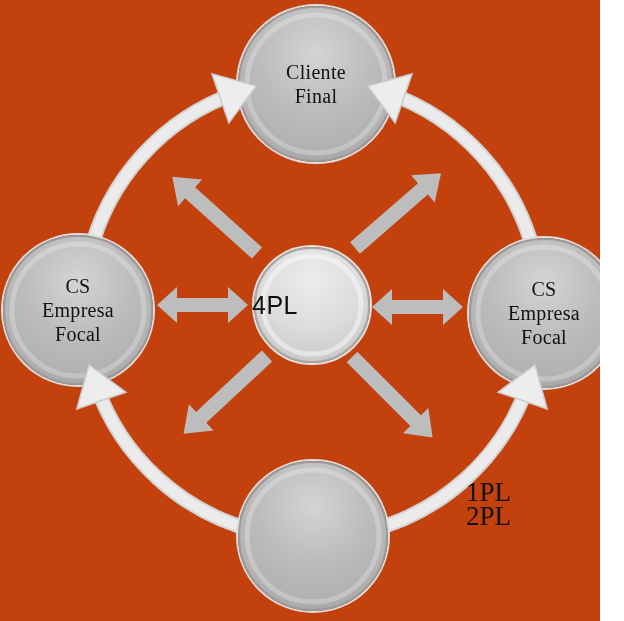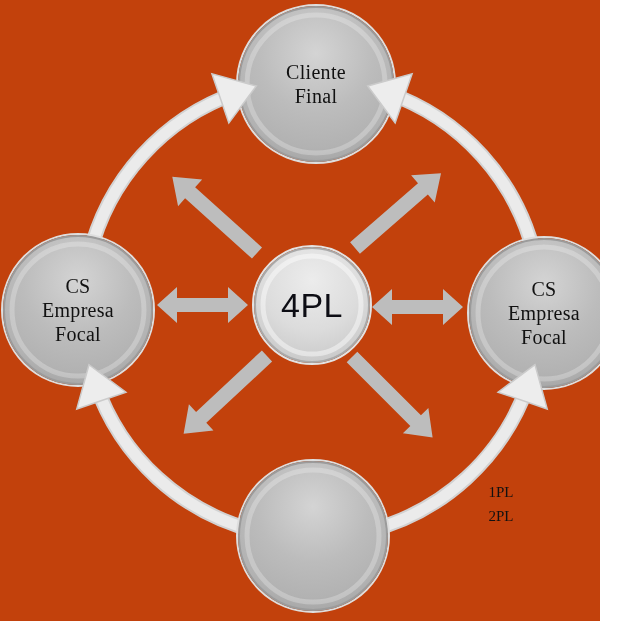--- a/index.html
+++ b/index.html
@@ -16,32 +16,32 @@
     position: absolute;
     text-align: center;
     color: var(--text, #111111);
     font-size: 20px;
     line-height: 24px;
     letter-spacing: 0.3px;
     white-space: nowrap;
   }
   .hub-lbl {
     position: absolute;
-    text-align: center;
+    text-align: left;
     color: var(--hub-text, #0d0d14);
     font-family: "Liberation Sans", "DejaVu Sans", sans-serif;
-    font-size: 34px;
+    font-size: 25px;
     line-height: 44px;
     letter-spacing: 0.5px;
   }
   .note {
     position: absolute;
-    text-align: center;
+    text-align: left;
     color: var(--text, #111111);
-    font-size: 15px;
+    font-size: 27px;
     line-height: 24px;
   }
 </style>
 </head>
 <body>
 
 <div class="stage">
 
   <svg width="624" height="621" viewBox="0 0 624 621" aria-hidden="true">
     <defs>

